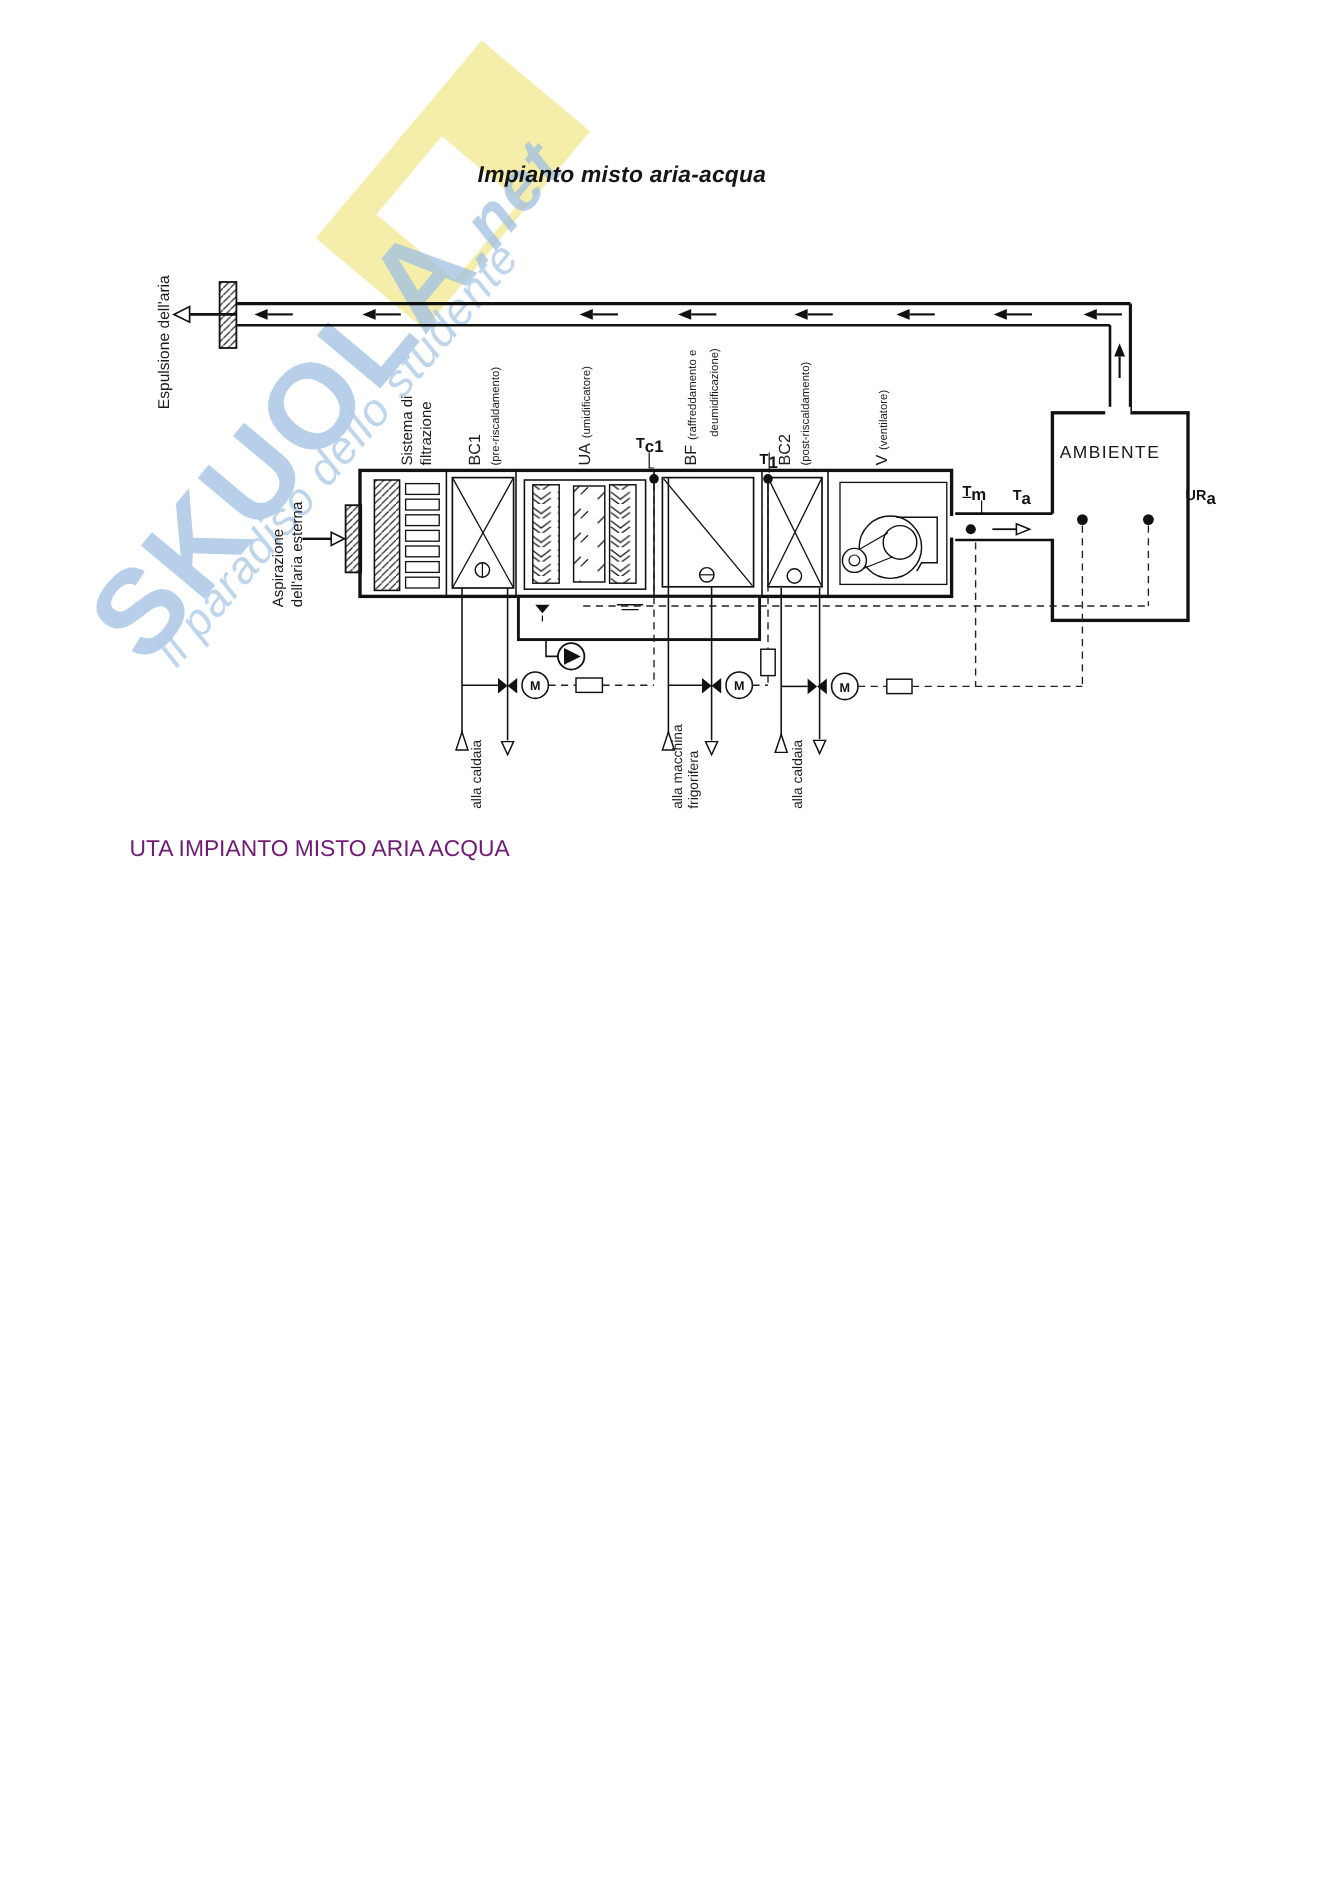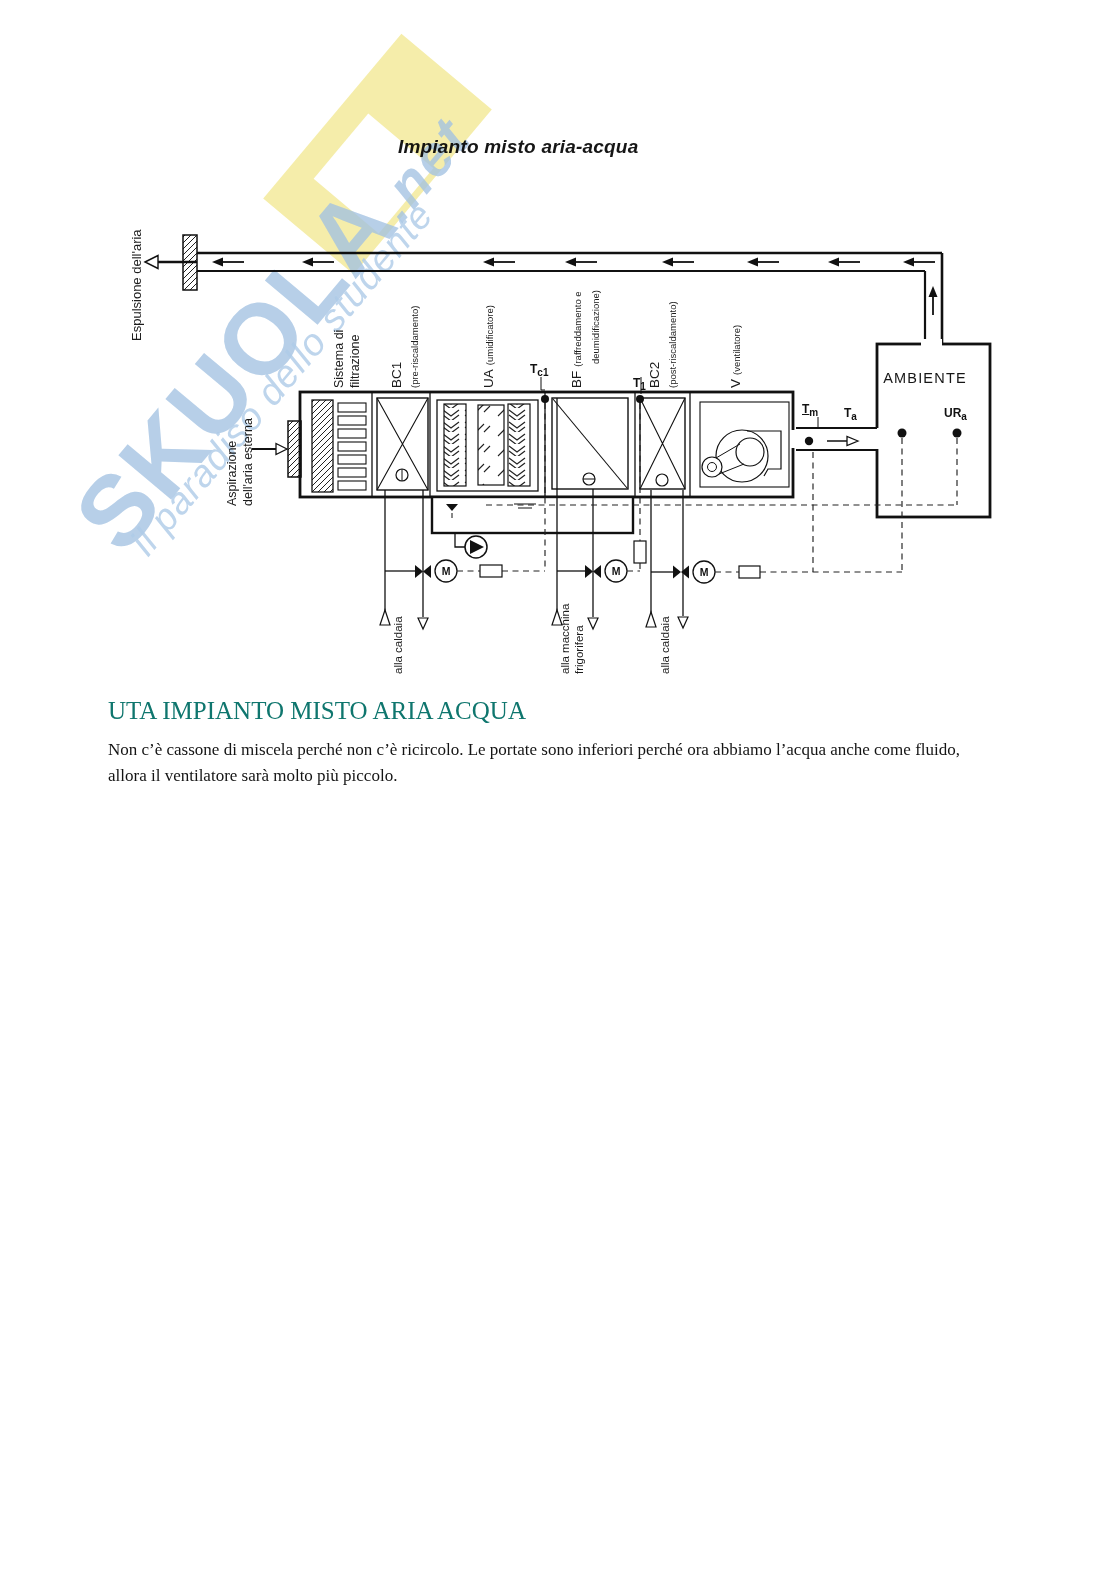--- a/index.html
+++ b/index.html
@@ -1,35 +1,35 @@
 <!DOCTYPE html>
 <html><head>
 <meta charset="utf-8">
 <style>
   html,body{margin:0;padding:0;background:#ffffff;}
   .page{position:relative;width:1116px;height:1579px;background:#fff;overflow:hidden;
         font-family:"Liberation Sans",sans-serif;color:#111;}
   .abs{position:absolute;}
   
   .doc-title{font-style:italic;font-weight:bold;font-size:19px;letter-spacing:.2px;color:#161616;}
-  .uta-heading{font-family:Liberation Serif, serif;font-size:25px;color:#0f766e;}
+  .uta-heading{font-family:Liberation Sans, sans-serif;font-size:19px;color:#701a75;}
   .uta-para{font-family:"Liberation Serif",serif;font-size:17px;line-height:26px;width:878px;color:#141414;}
   
   .rot{transform:rotate(-90deg);transform-origin:0 0;white-space:nowrap;color:#1c1c1c;}
   .lab13{font-size:13px;}
   .lab12{font-size:12.5px;line-height:16px;}
   .sec{line-height:16px;}
   .sec .name{font-size:13.5px;}
   .sec .desc{font-size:9.5px;}
   .sec .gap{margin-left:4px;}
   .sec .indent{margin-left:24px;}
   .pipe-lab{font-size:11.5px;line-height:14px;}
   
   .sensor-label{font-size:12px;font-weight:bold;color:#111;}
-  .sensor-label sub{font-size:10px;}
+  .sensor-label sub{font-size:14px;}
   .room-label{width:96px;text-align:center;font-size:14.5px;letter-spacing:1.2px;color:#161616;}
   
   .wm{mix-blend-mode:multiply;pointer-events:none;}
   .wm-band{width:215px;height:118px;background:#f5edaa;transform:rotate(-50deg);}
   .wm-square{width:85px;height:85px;background:#ffffff;transform:rotate(-50deg);}
   .wm-brand{transform:rotate(-50deg);transform-origin:0 0;font-weight:bold;font-size:100px;
             letter-spacing:2px;color:#a3c2e2;opacity:.78;white-space:nowrap;}
   .wm-brand .suffix{font-size:58px;font-style:italic;}
   .wm-slogan{transform:rotate(-50deg);transform-origin:0 0;font-style:italic;font-size:38px;
              letter-spacing:1px;color:#aecbe8;opacity:.8;white-space:nowrap;}
@@ -309,36 +309,35 @@
   </div>
   <div class="abs sensor-label" style="left:633px;top:376px;z-index:1;">
     <span>T</span><sub>1</sub>
   </div>
   <div class="abs sensor-label" style="left:802px;top:402px;z-index:1;text-decoration:underline;">
     <span>T</span><sub>m</sub>
   </div>
   <div class="abs sensor-label" style="left:844px;top:406px;z-index:1;">
     <span>T</span><sub>a</sub>
   </div>
-  <div class="abs sensor-label" style="left:944px;top:406px;z-index:1;">
+  <div class="abs sensor-label" style="left:988px;top:406px;z-index:1;">
     <span>UR</span><sub>a</sub>
   </div>
 
   <div class="abs room-label" style="left:877px;top:370px;z-index:1;">AMBIENTE</div>
 
   <div class="abs rot pipe-lab" style="left:391px;top:674px;z-index:1;">alla caldaia</div>
   <div class="abs rot pipe-lab" style="left:558px;top:674px;z-index:1;">
     <div>alla macchina</div>
     <div>frigorifera</div>
   </div>
   <div class="abs rot pipe-lab" style="left:658px;top:674px;z-index:1;">alla caldaia</div>
 
   <div class="abs wm" style="left:0;top:0;width:1116px;height:1579px;z-index:2;">
     <div class="abs wm-band" style="left:270px;top:95px;"></div>
     <div class="abs wm-square" style="left:331px;top:131px;"></div>
     <div class="abs wm-brand" style="left:52px;top:498px;"><span>SKUOLA</span><span class="suffix">.net</span></div>
     <div class="abs wm-slogan" style="left:122px;top:536px;">il paradiso dello studente</div>
   </div>
 
   <div class="abs uta-heading" style="left:108px;top:697px;z-index:3;">UTA IMPIANTO MISTO ARIA ACQUA</div>
-  <div class="abs uta-para" style="left:108px;top:737px;z-index:3;">Non c’è cassone di miscela perché non c’è ricircolo. Le portate sono inferiori perché ora abbiamo l’acqua anche come fluido, allora il ventilatore sarà molto più piccolo.</div>
 
 </div>
 
 </body></html>

